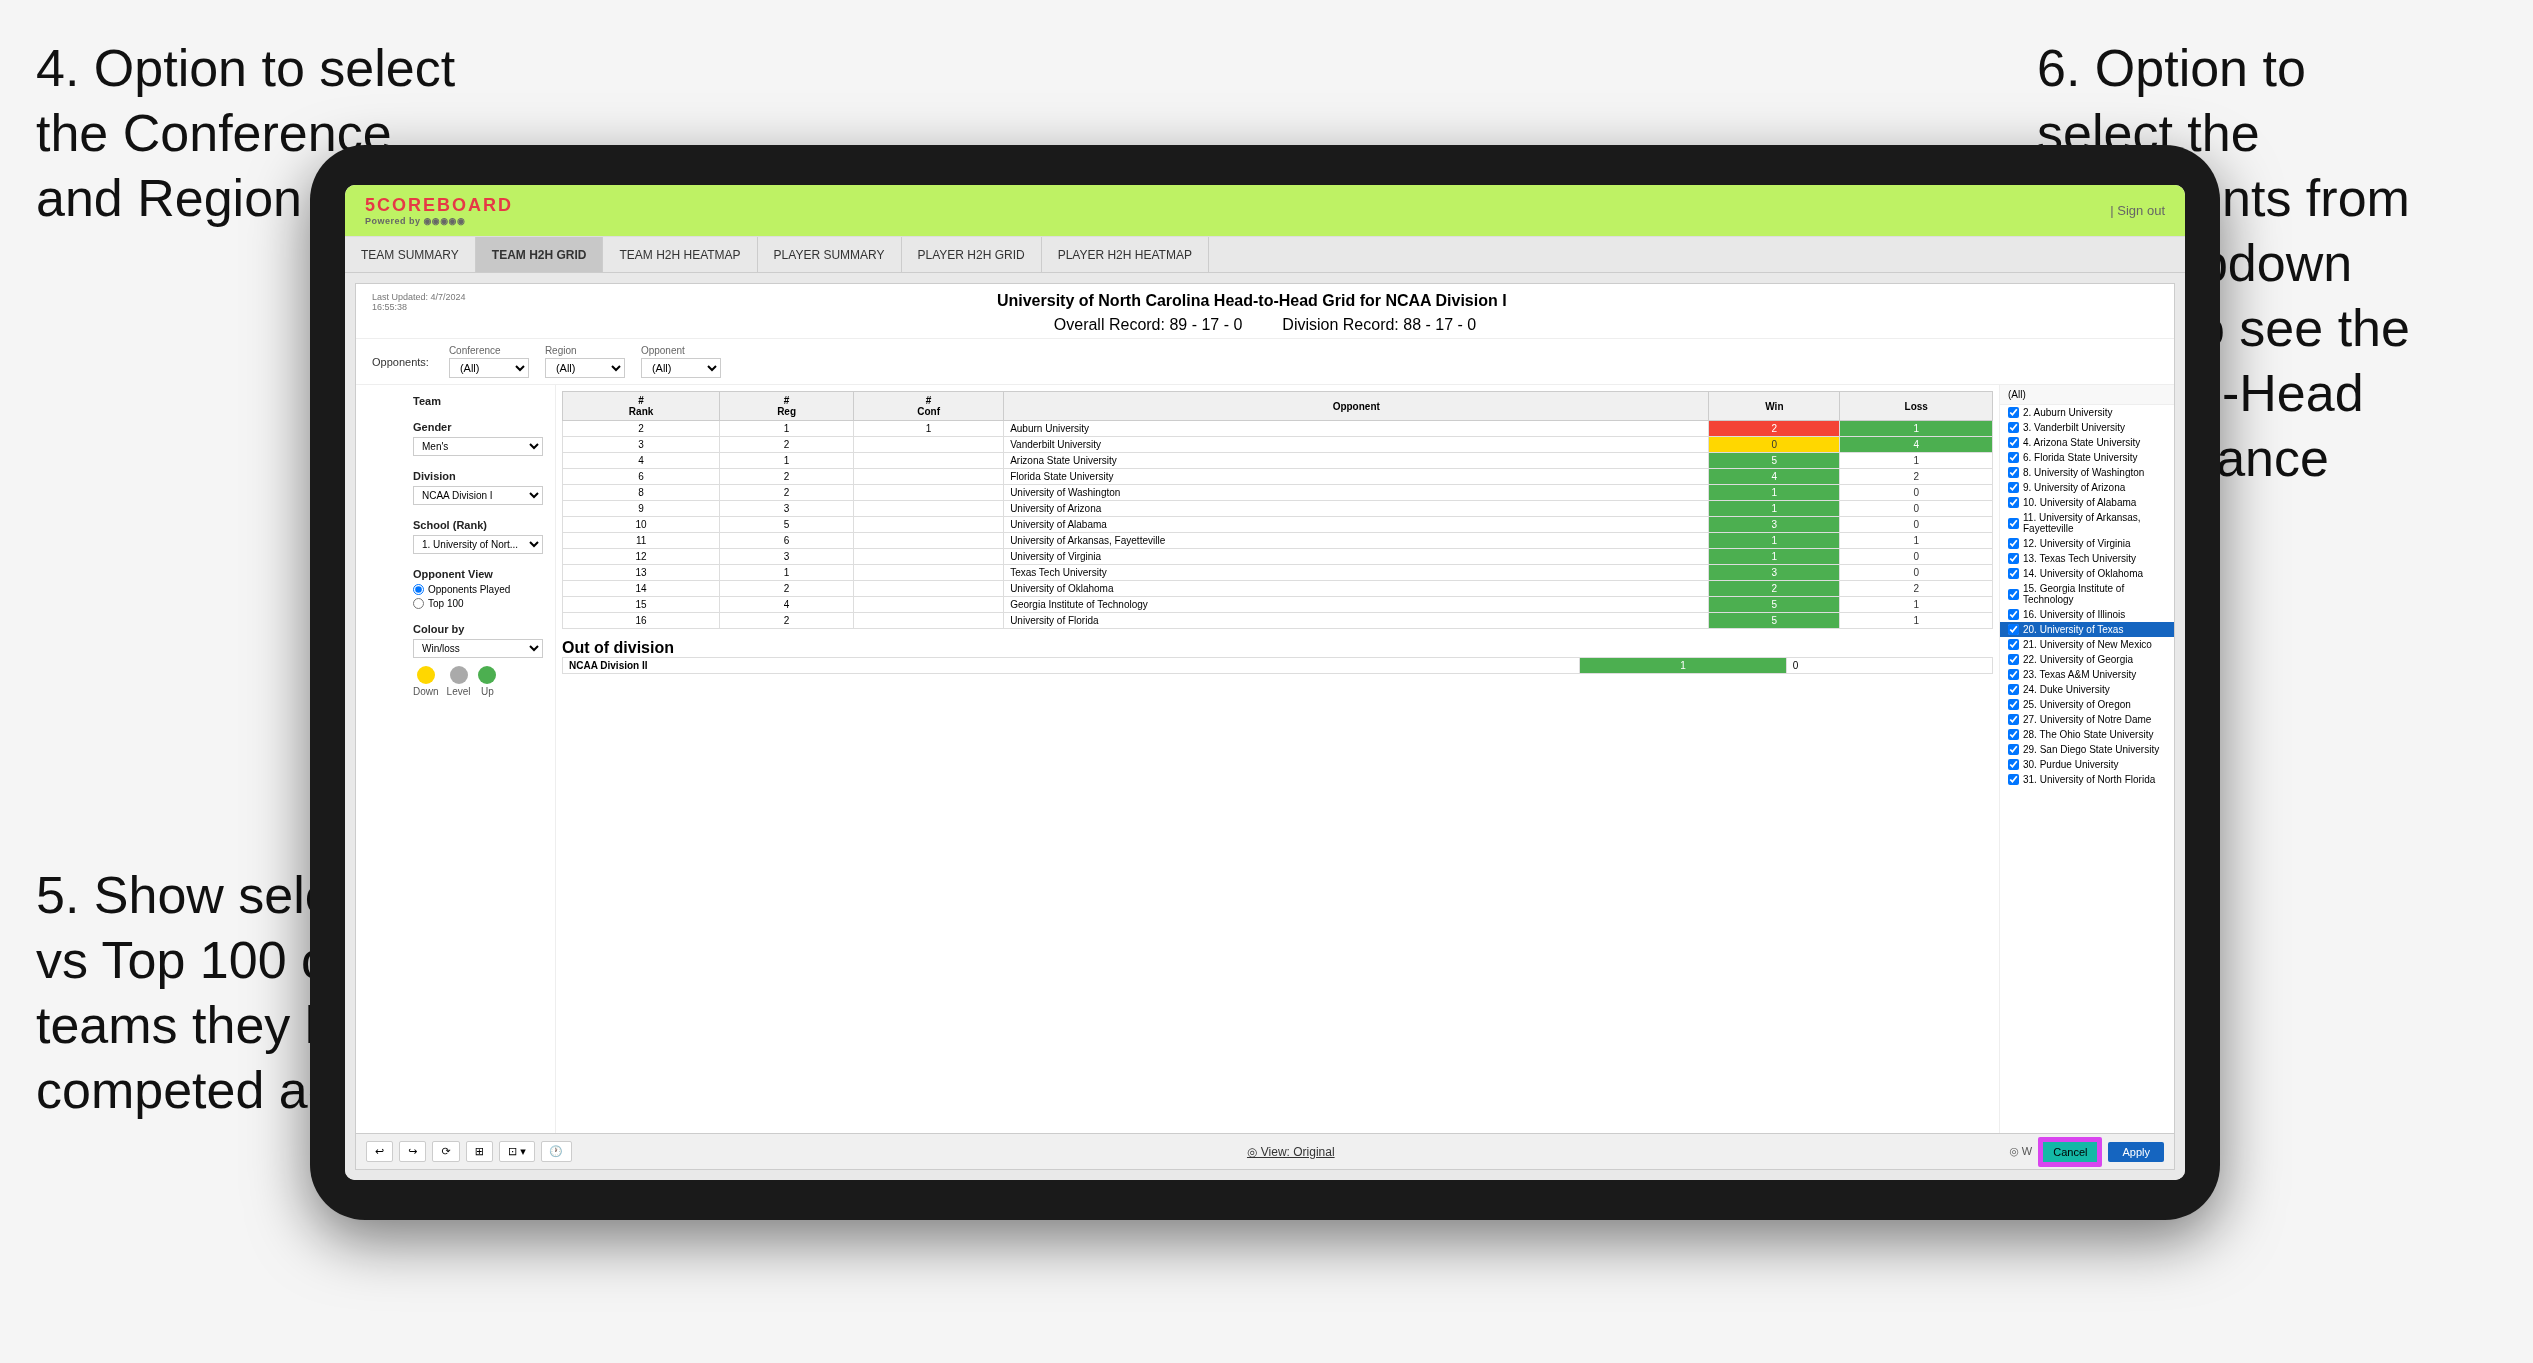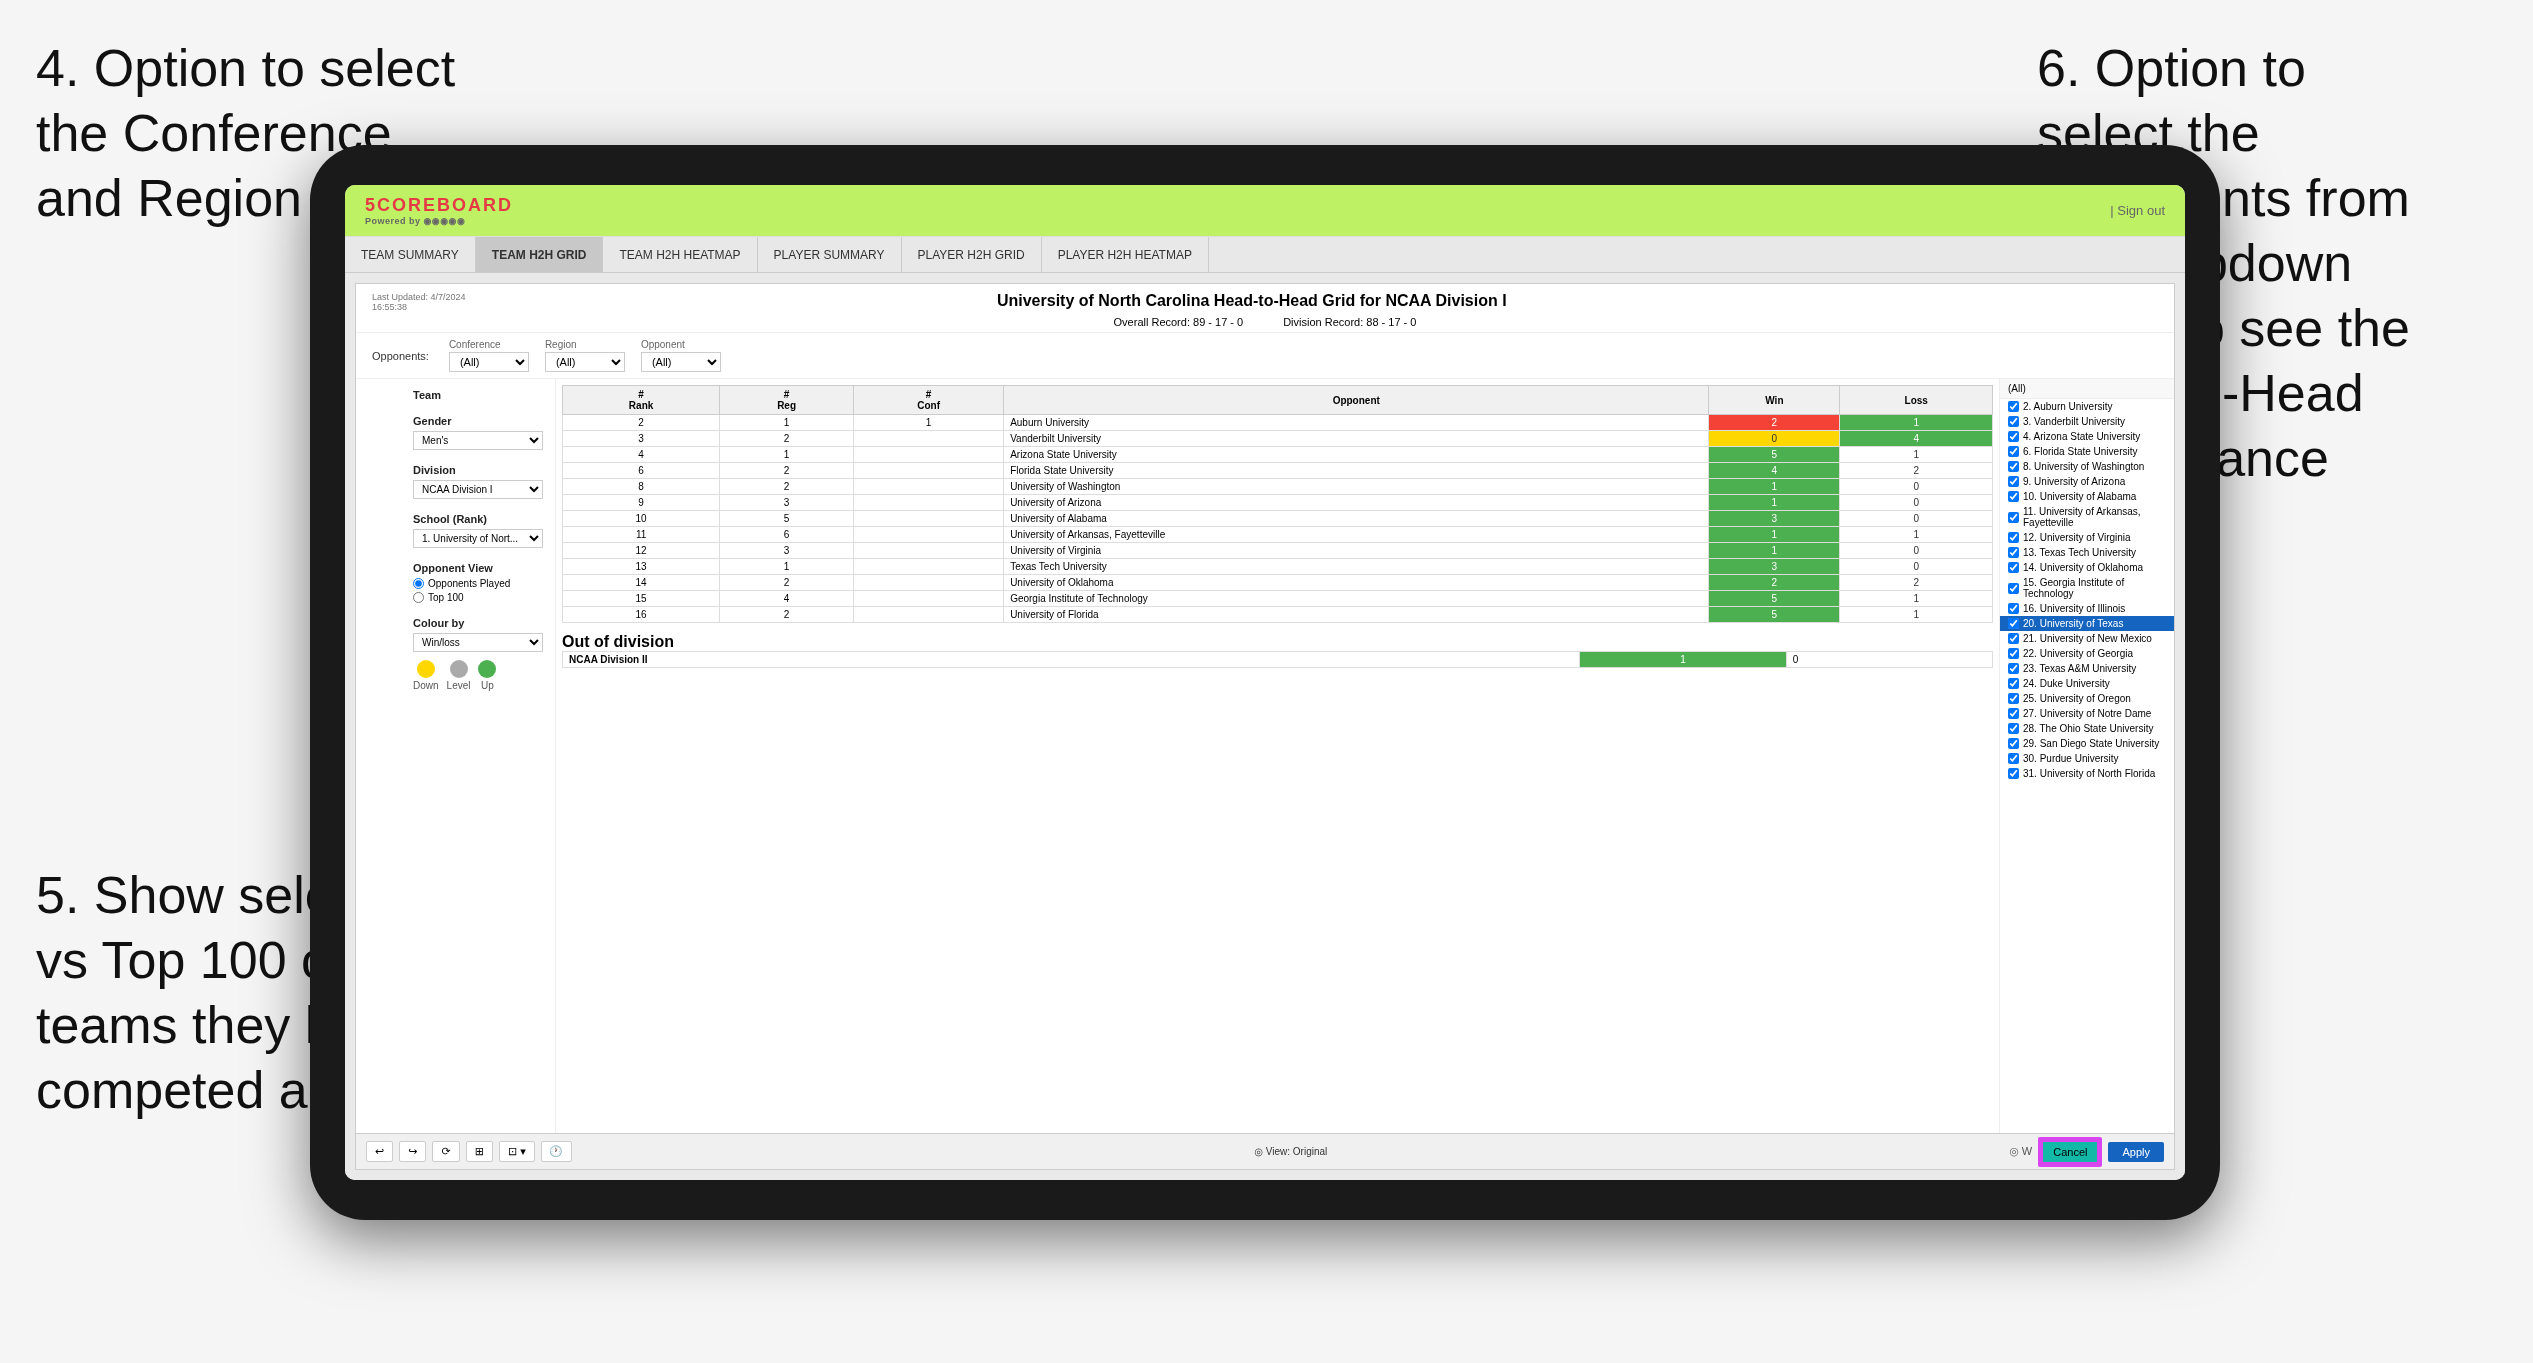--- a/index.html
+++ b/index.html
@@ -158,21 +158,21 @@
     .panel-title {
       font-size: 16px;
       font-weight: 700;
       text-align: center;
       flex: 1;
     }
     .panel-records {
       display: flex;
       gap: 40px;
       justify-content: center;
-      font-size: 11px;
+      font-size: 16px;
       margin-top: 4px;
     }
 
     
     .filters-row {
       display: flex;
       align-items: center;
       padding: 6px 16px;
       gap: 16px;
       border-bottom: 1px solid #eee;
@@ -319,21 +319,21 @@
     }
     .toolbar-btn {
       background: #fff;
       border: 1px solid #ccc;
       padding: 3px 8px;
       font-size: 11px;
       cursor: pointer;
       border-radius: 2px;
     }
     .toolbar-spacer { flex: 1; }
-    .view-label { font-size: 10px; color: #333; }
+    .view-label { font-size: 12px; color: #333; text-decoration: underline; }
     .apply-btn {
       background: #1565c0;
       color: #fff;
       border: none;
       padding: 4px 14px;
       font-size: 11px;
       cursor: pointer;
       border-radius: 2px;
     }
     .cancel-btn {

